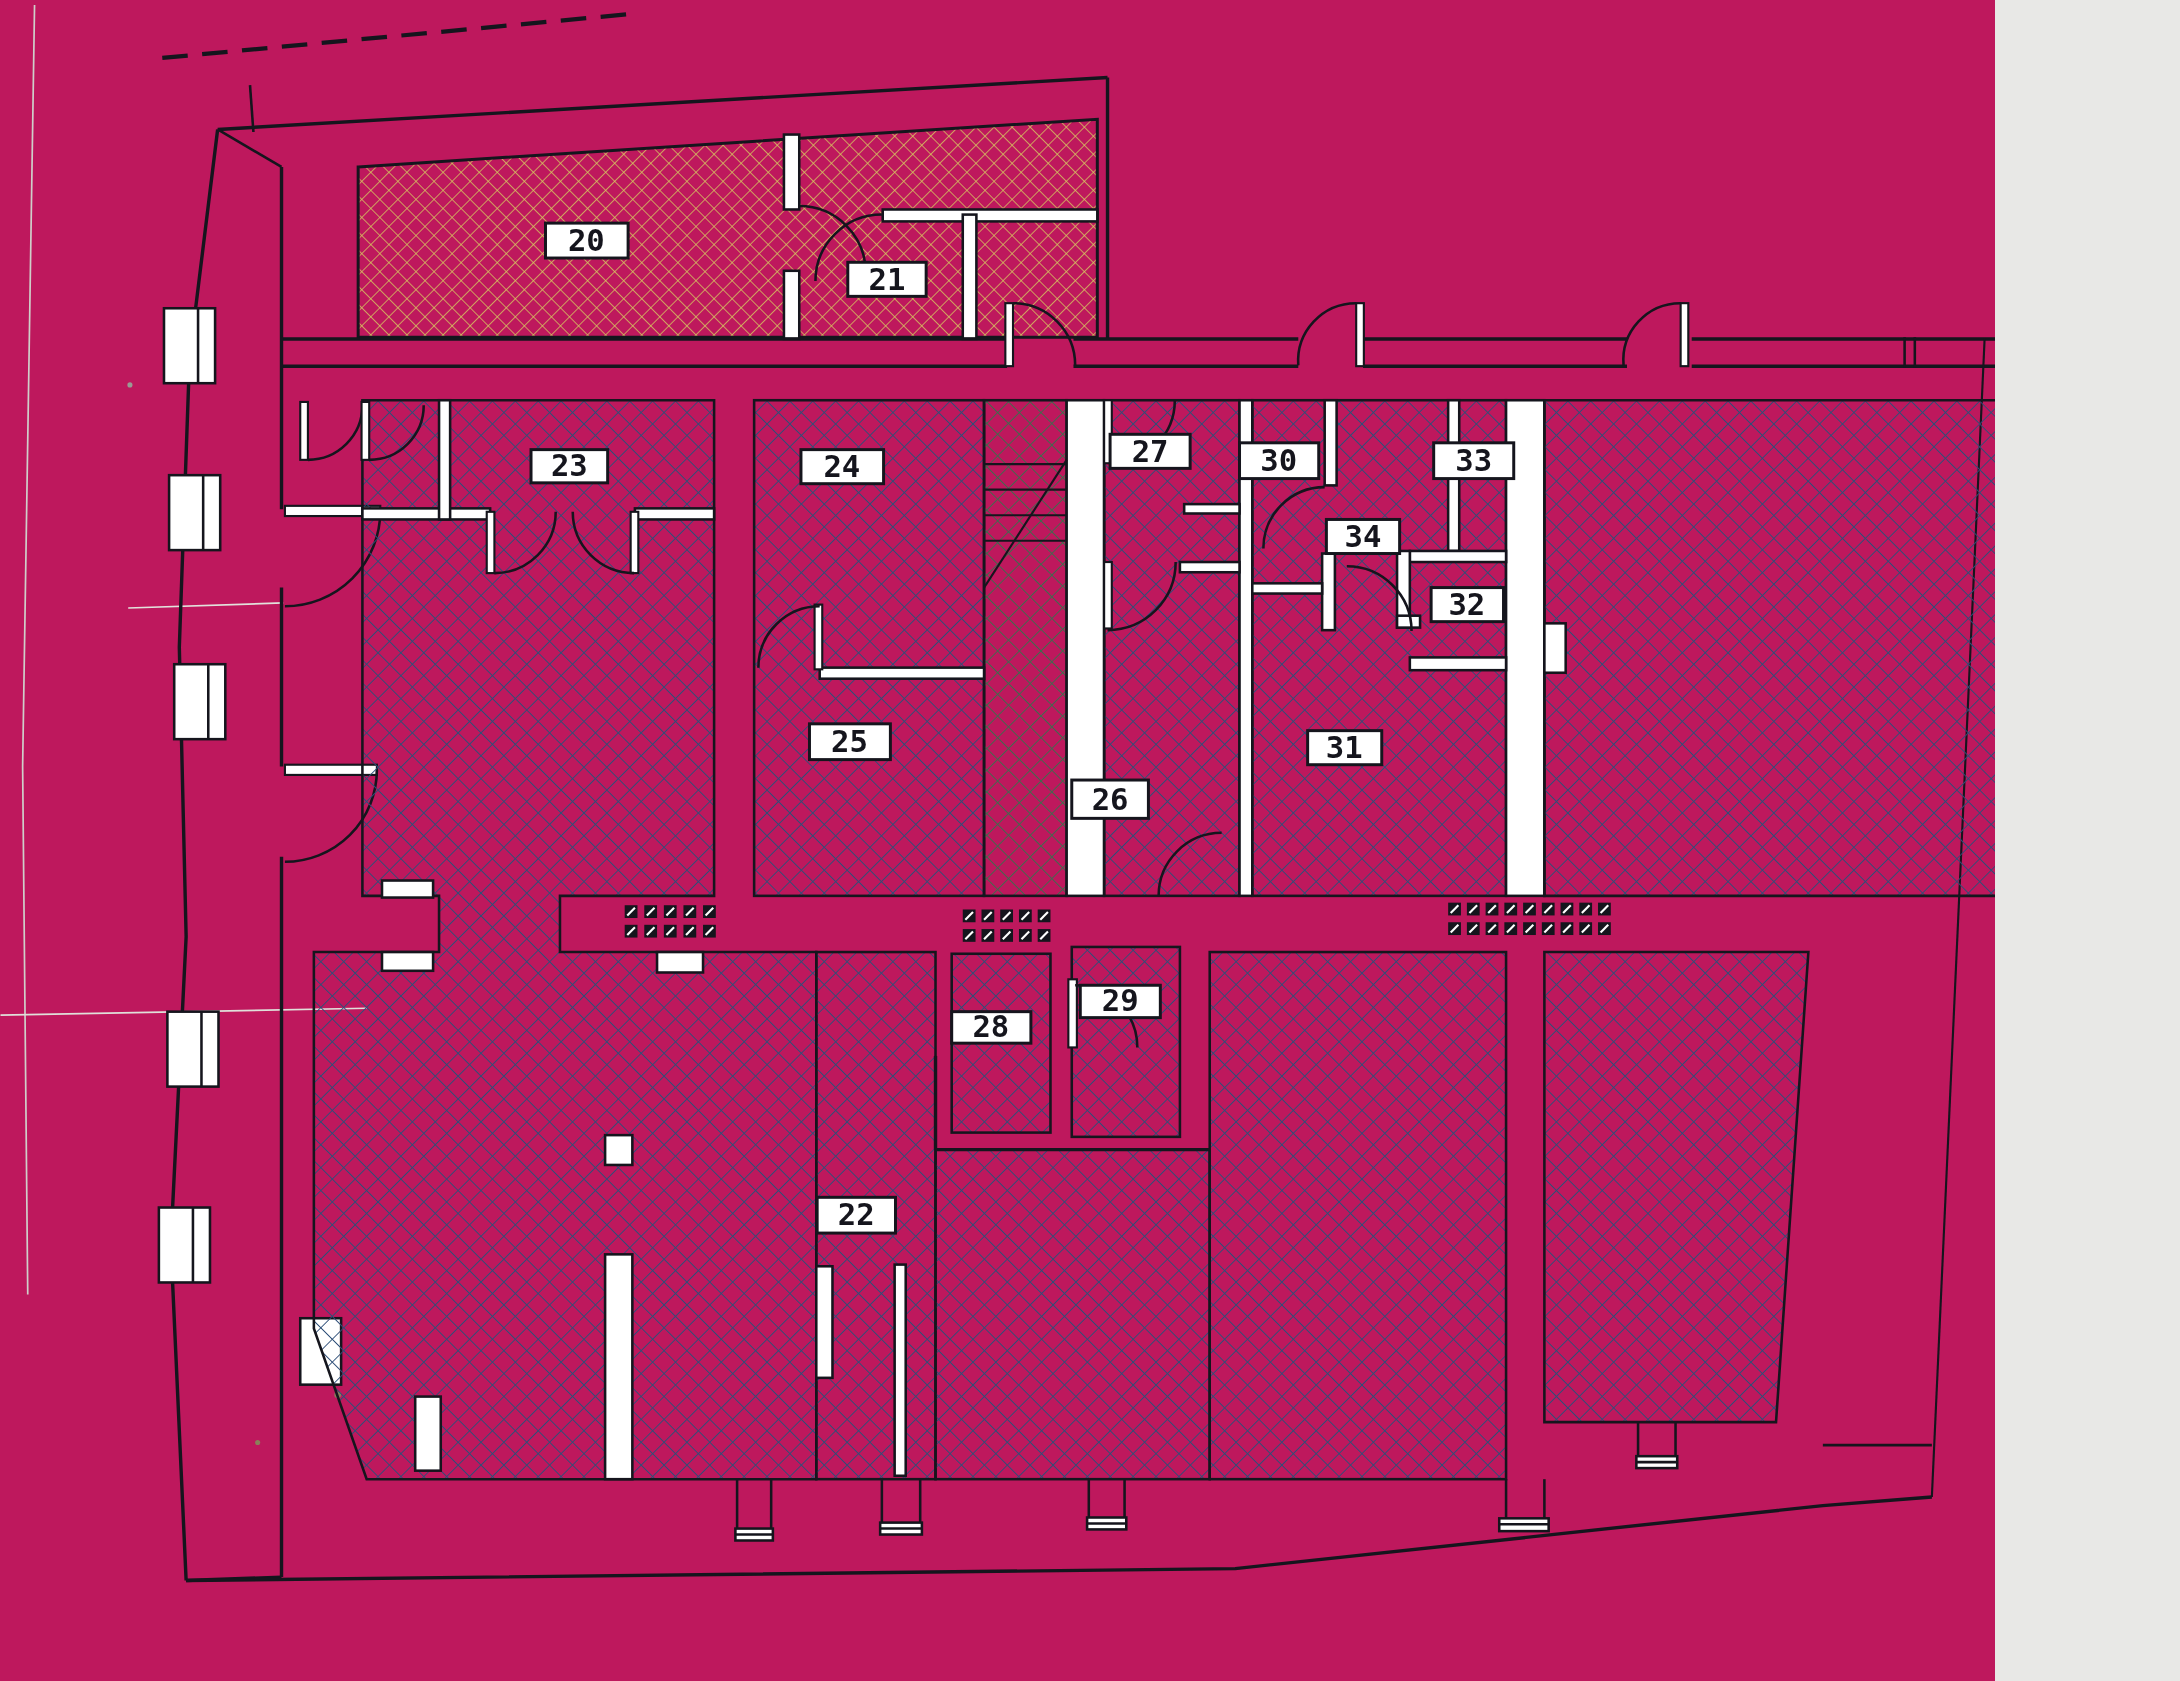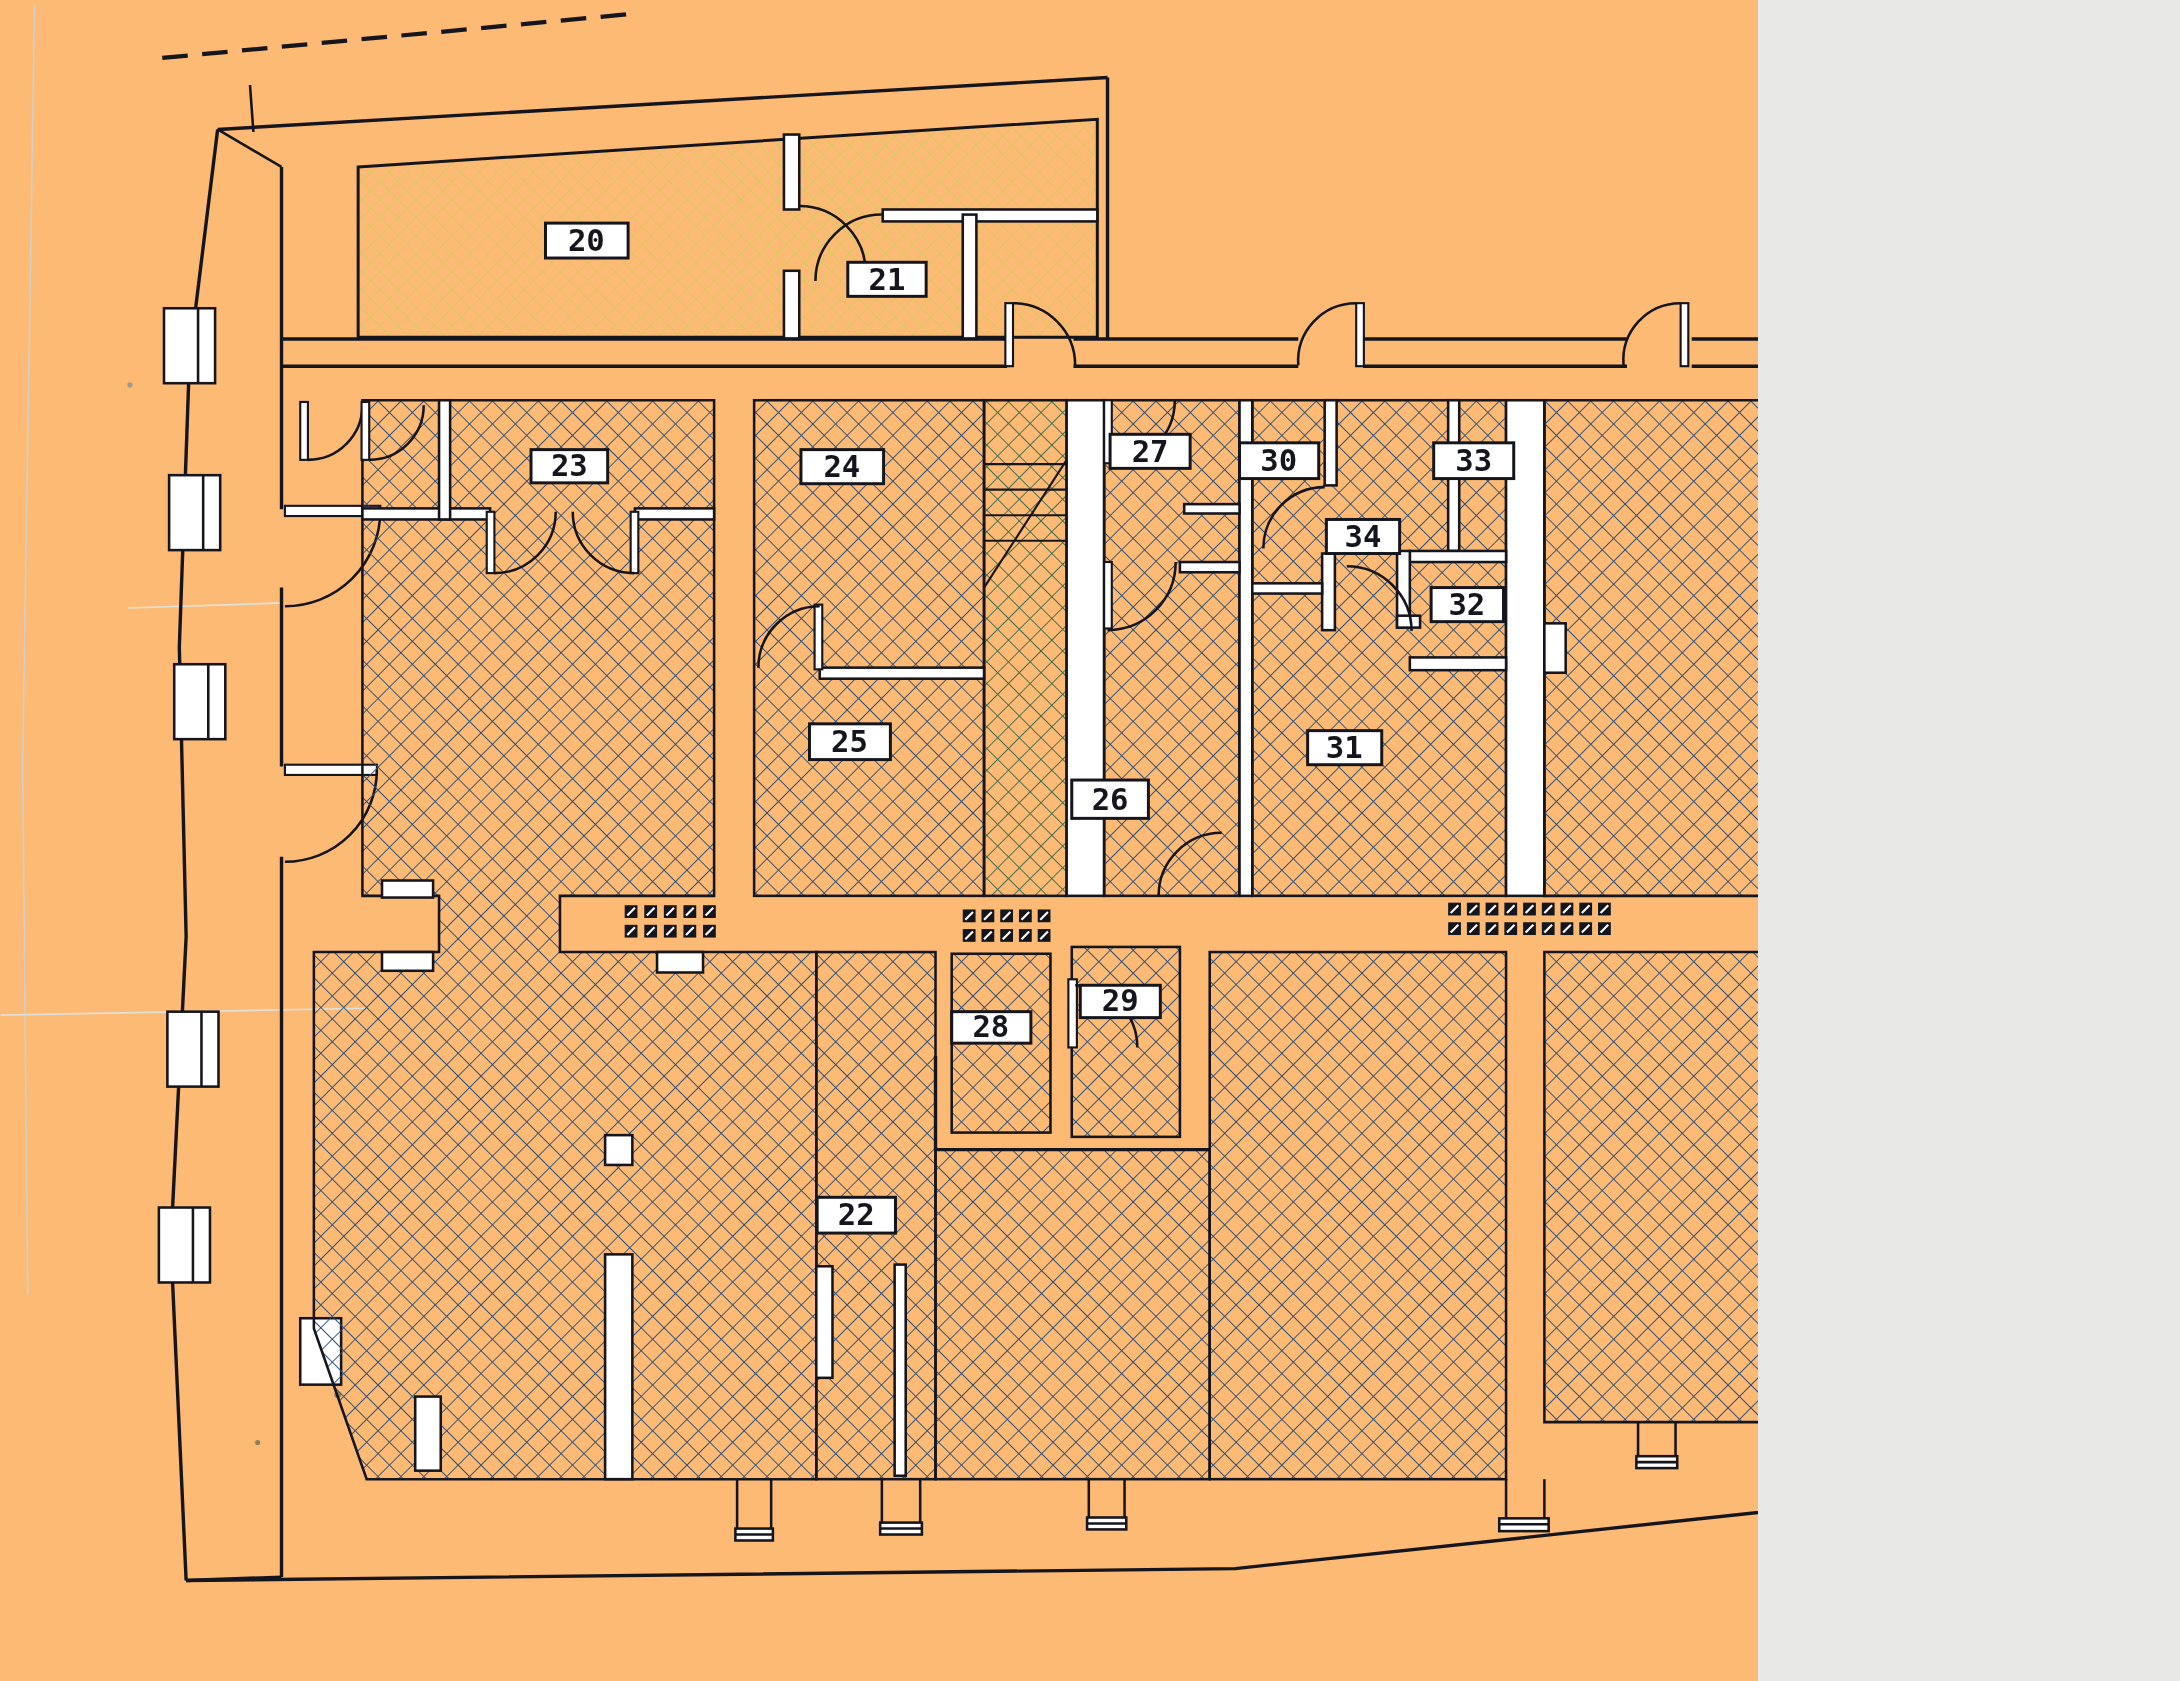--- a/index.html
+++ b/index.html
@@ -1,16 +1,16 @@
 <!DOCTYPE html>
 <html style="--wall: #15151d; --hatch-blue: #2e4e78; --hatch-yellow: #d5c95f; --hatch-green: #3e6b4e; --paper: #fdfdfa;font-size:13.6px"><head>
 <meta charset="utf-8">
 <style>
   html,body{margin:0;padding:0;background:#e8e8e6;}
-  .page{width:1758px;height:1681px;background:#fdba74;position:relative;overflow:hidden;
+  .page{width:1995px;height:1681px;background:#be185d;position:relative;overflow:hidden;
         font-family:"DejaVu Sans Mono","Liberation Sans",sans-serif;}
   svg{display:block;width:2181px;height:1681px;}
   .room-num{font:700 36px "DejaVu Sans Mono","Liberation Mono",monospace;fill:var(--wall,#15151d);}
 </style>
 </head>
 <body>
 
 <div class="page">
 <svg viewBox="0 0 2560 1974">
   <defs>

